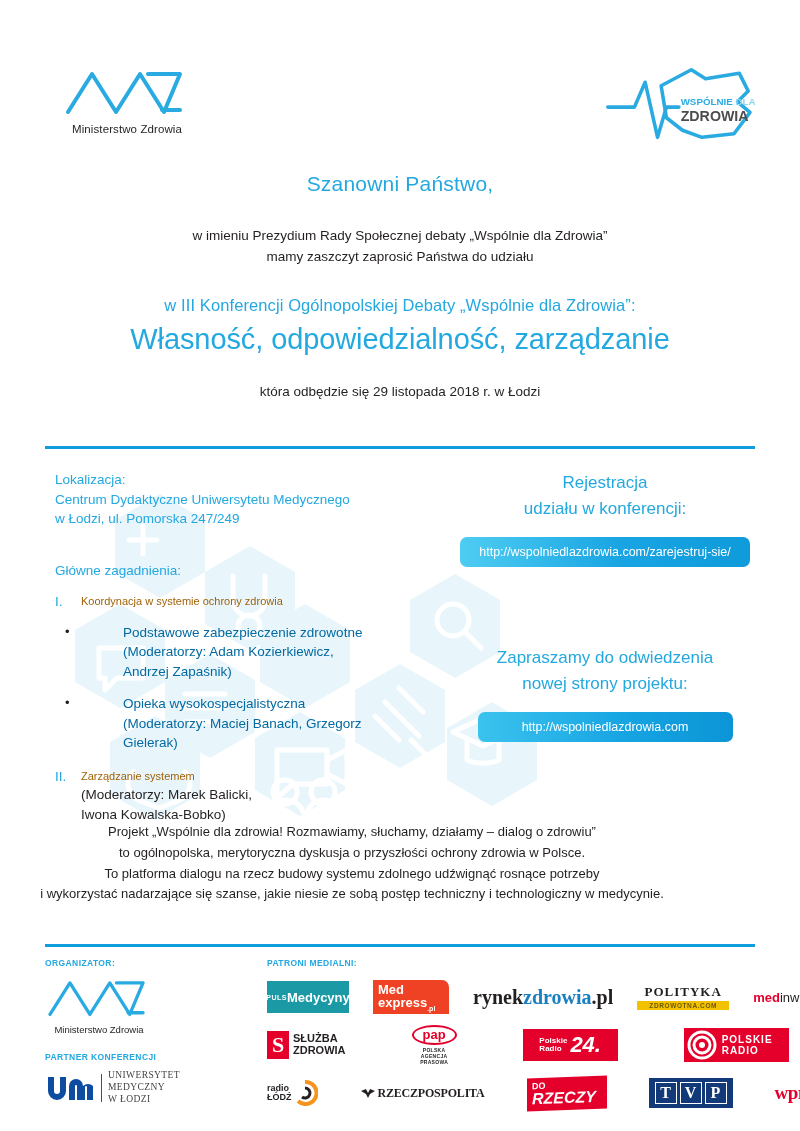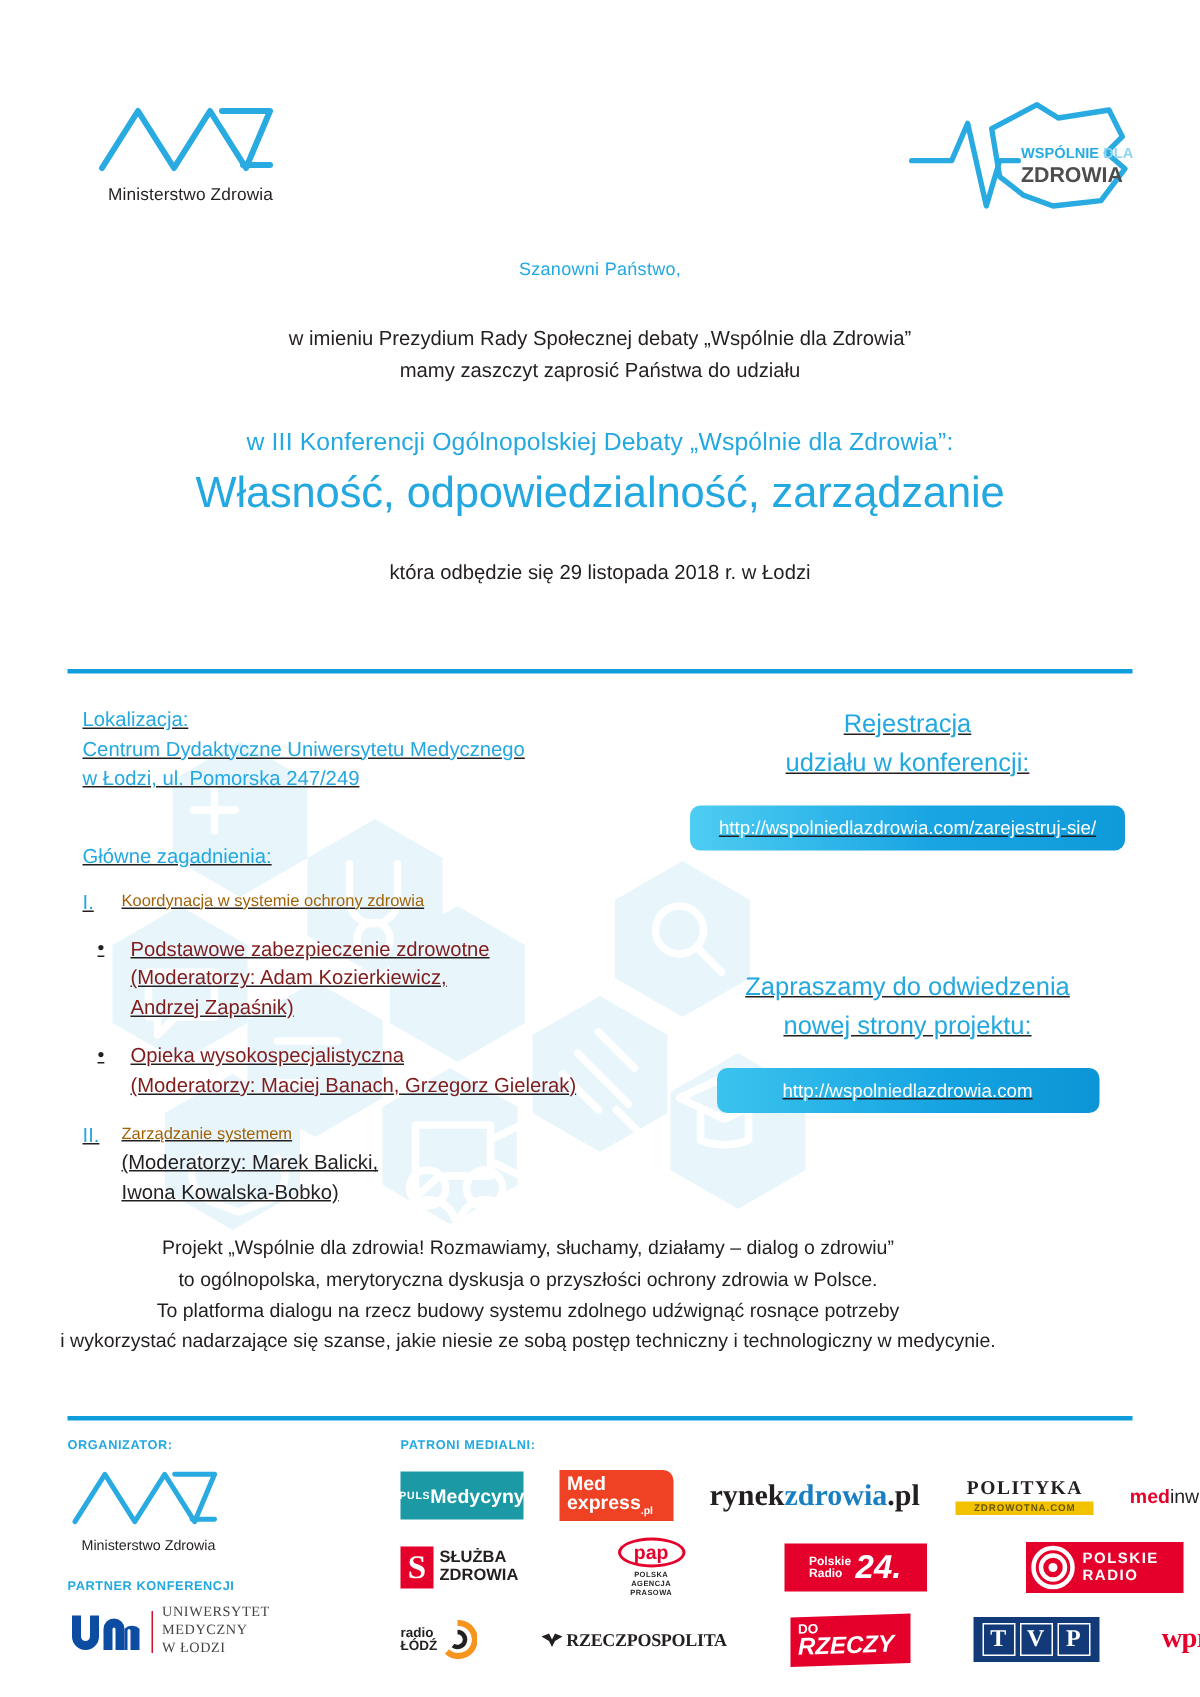--- a/index.html
+++ b/index.html
@@ -28,21 +28,21 @@
   .mz-logo{position:absolute;left:62px;top:66px;width:130px;}
   .mz-logo .mz-caption{
     font-size:11.5px;color:#231f20;letter-spacing:.1px;
     margin-top:3px;text-align:center;
   }
   .wdz-logo{position:absolute;right:34px;top:52px;width:160px;height:96px;}
 
   
   .invite{position:relative;z-index:2;text-align:center;margin-top:12px;}
   .salutation{
-    color:#23a8e0;font-size:12px;margin-bottom:30px;letter-spacing:.2px;
+    color:#23a8e0;font-size:21px;margin-bottom:30px;letter-spacing:.2px;
   }
   .lead{color:#231f20;font-size:13.5px;line-height:1.55;}
   .conf-line{
     color:#23a8e0;font-size:16.5px;margin-top:28px;letter-spacing:.1px;
   }
   .conf-title{
     color:#23a8e0;font-size:29px;margin-top:8px;letter-spacing:-.1px;
   }
   .when{color:#231f20;font-size:13.5px;margin-top:28px;}
 
@@ -51,21 +51,20 @@
     position:absolute;left:45px;width:710px;height:3px;
     background:#0f9ddb;z-index:2;
   }
   .rule.top{top:446px;}
   .rule.bottom{top:944px;}
 
   
   .body-cols{
     position:absolute;left:0;top:470px;width:800px;z-index:2;
     display:flex;
-    text-decoration:underline;
   }
   .col-left{width:410px;padding-left:55px;box-sizing:border-box;}
   .col-right{width:390px;box-sizing:border-box;}
 
   .loc-label{color:#23a8e0;font-size:13.5px;line-height:1.45;}
   .loc-line{color:#23a8e0;font-size:13.5px;line-height:1.45;}
 
   .topics-label{color:#23a8e0;font-size:13.5px;margin-top:34px;}
 
   .topic{display:flex;margin-top:16px;}
@@ -73,21 +72,21 @@
     color:#23a8e0;font-size:13.5px;width:26px;flex:0 0 26px;
   }
   .topic-name{color:#a16207;font-size:11px;line-height:1.45;}
   .topic-sub{color:#231f20;font-size:13.5px;line-height:1.45;}
 
   .bullet-row{display:flex;margin-top:13px;padding-left:8px;}
   .bullet-dot{
     width:22px;flex:0 0 22px;color:#231f20;font-size:13px;line-height:1.45;
     text-align:left;padding-left:2px;
   }
-  .bullet-text{color:#7f1d1d;font-size:13.5px;line-height:1.45;}
+  .bullet-text{color:#0369a1;font-size:13.5px;line-height:1.45;margin-left:36px;}
 
   
   .cta{text-align:center;}
   .cta-heading{
     color:#23a8e0;font-size:17px;line-height:1.5;margin-bottom:16px;
   }
   .cta-btn{
     display:block;margin:0 auto;
     border-radius:7px;
     color:#ffffff;font-size:12.5px;

